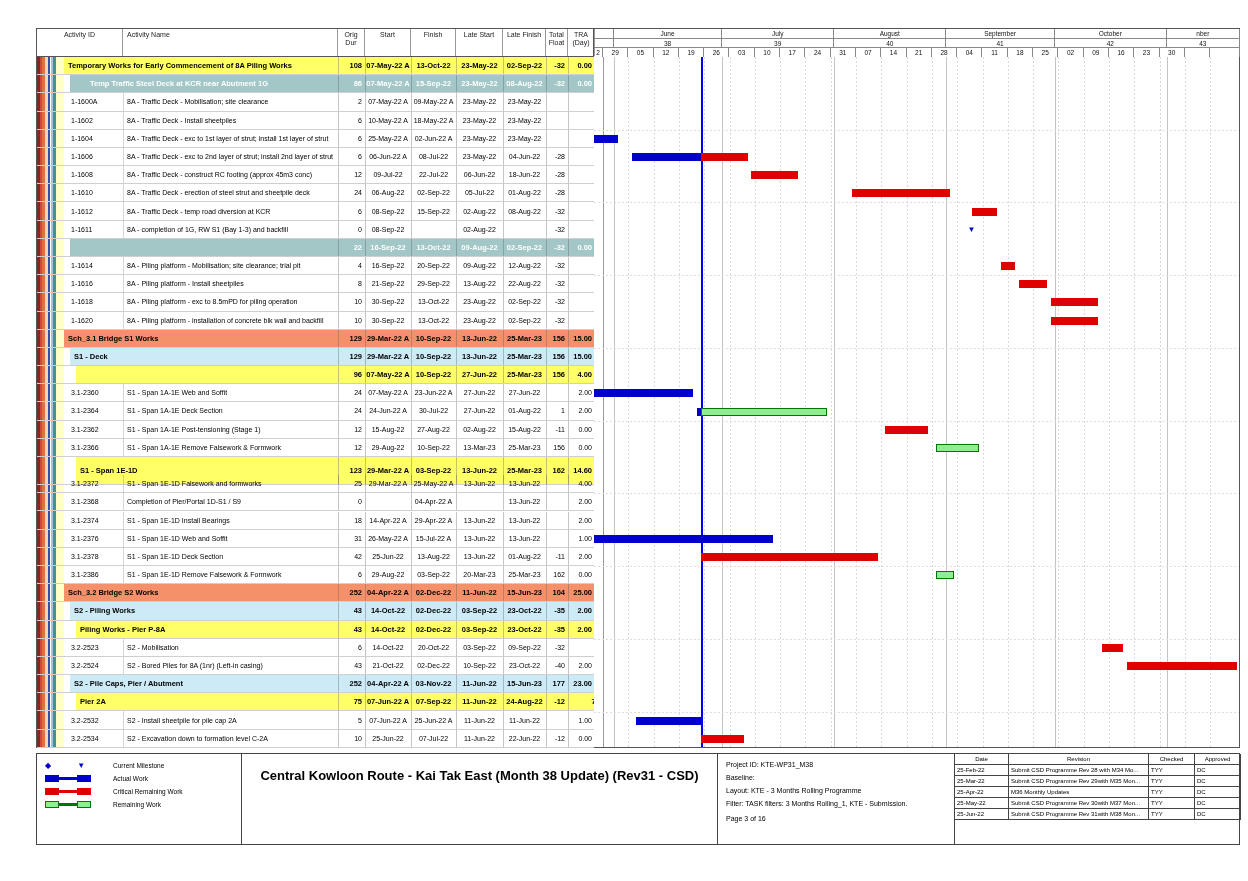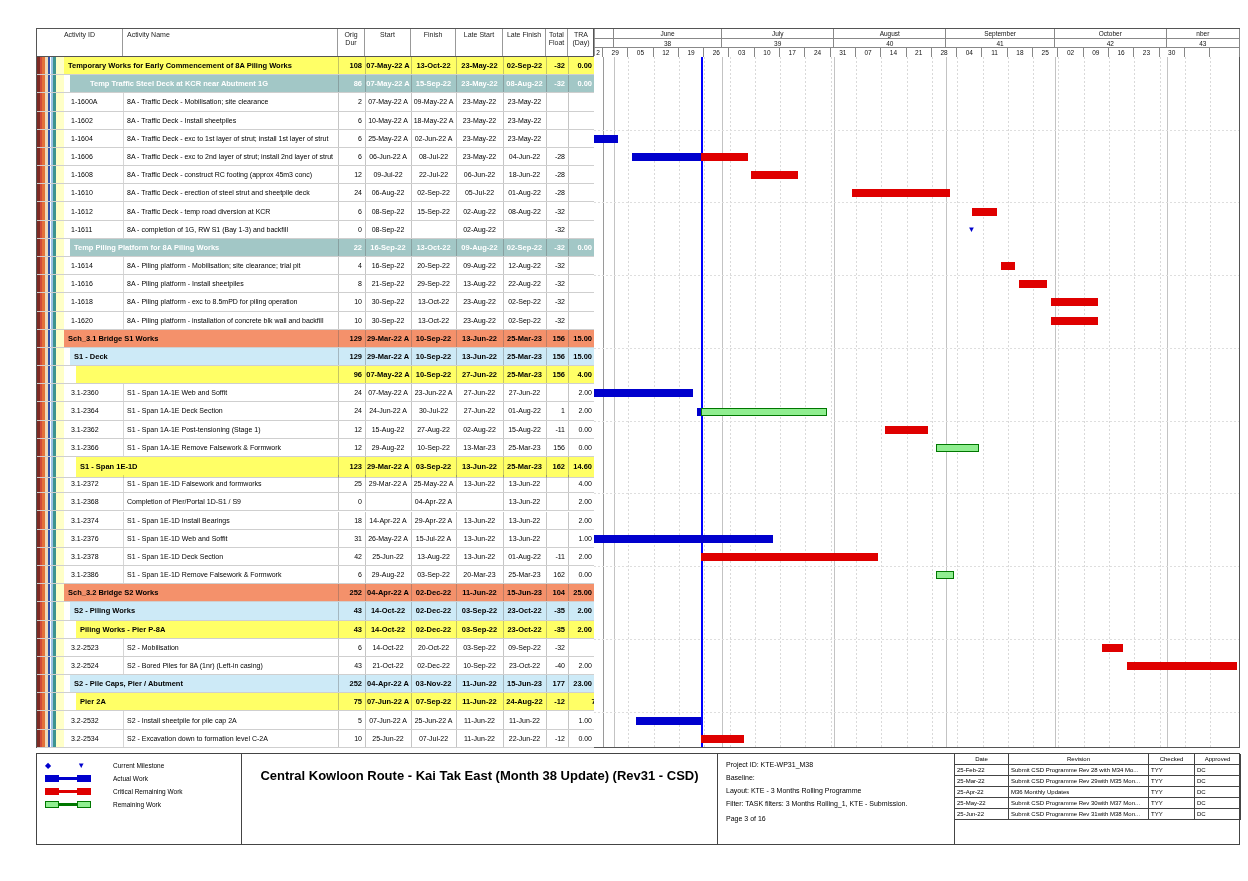--- a/index.html
+++ b/index.html
@@ -263,21 +263,20 @@
         <div class="vline" style="left:328px;background:rgba(90,90,90,0.35);"></div>
         <div class="vline" style="left:374px;background:rgba(90,90,90,0.35);"></div>
         <div class="vline" style="left:419px;background:rgba(90,90,90,0.35);"></div>
         <div class="vline" style="left:466px;background:rgba(90,90,90,0.35);"></div>
         <div class="vline" style="left:509px;background:rgba(90,90,90,0.35);"></div>
         <div class="vline" style="left:531px;background:rgba(90,90,90,0.35);"></div>
         <div class="vline" style="left:86px;background:rgba(90,90,90,0.25);"></div>
       </div>
       <div class="trow" style="top:181.8px;height:18.18px;">
         <div class="band" style="left:33px;width:525px;background:#A2C7C6;"></div>
-        <div class="cell c-left bold" style="left:33px;width:268px;color:#fff;">Temp Piling Platform for 8A Piling Works</div>
         <div class="cell c-right bold" style="left:301px;width:27px;color:#fff;">22</div>
         <div class="cell c-center bold" style="left:328px;width:46px;color:#fff;">16-Sep-22</div>
         <div class="cell c-center bold" style="left:374px;width:45px;color:#fff;">13-Oct-22</div>
         <div class="cell c-center bold" style="left:419px;width:47px;color:#fff;">09-Aug-22</div>
         <div class="cell c-center bold" style="left:466px;width:43px;color:#fff;">02-Sep-22</div>
         <div class="cell c-right bold" style="left:509px;width:22px;color:#fff;">-32</div>
         <div class="cell c-right bold" style="left:531px;width:27px;color:#fff;">0.00</div>
         <div class="vline" style="left:301px;background:rgba(90,90,90,0.35);"></div>
         <div class="vline" style="left:328px;background:rgba(90,90,90,0.35);"></div>
         <div class="vline" style="left:374px;background:rgba(90,90,90,0.35);"></div>
@@ -484,21 +483,21 @@
         <div class="cell c-right" style="left:531px;width:27px;">0.00</div>
         <div class="vline" style="left:301px;background:rgba(90,90,90,0.35);"></div>
         <div class="vline" style="left:328px;background:rgba(90,90,90,0.35);"></div>
         <div class="vline" style="left:374px;background:rgba(90,90,90,0.35);"></div>
         <div class="vline" style="left:419px;background:rgba(90,90,90,0.35);"></div>
         <div class="vline" style="left:466px;background:rgba(90,90,90,0.35);"></div>
         <div class="vline" style="left:509px;background:rgba(90,90,90,0.35);"></div>
         <div class="vline" style="left:531px;background:rgba(90,90,90,0.35);"></div>
         <div class="vline" style="left:86px;background:rgba(90,90,90,0.25);"></div>
       </div>
-      <div class="trow" style="top:399.96px;height:21px;">
+      <div class="trow" style="top:399.96px;height:28px;">
         <div class="band" style="left:39px;width:519px;background:#FFFF66;"></div>
         <div class="cell c-left bold" style="left:39px;width:262px;">S1 - Span 1E-1D</div>
         <div class="cell c-right bold" style="left:301px;width:27px;">123</div>
         <div class="cell c-center bold" style="left:328px;width:46px;">29-Mar-22 A</div>
         <div class="cell c-center bold" style="left:374px;width:45px;">03-Sep-22</div>
         <div class="cell c-center bold" style="left:419px;width:47px;">13-Jun-22</div>
         <div class="cell c-center bold" style="left:466px;width:43px;">25-Mar-23</div>
         <div class="cell c-right bold" style="left:509px;width:22px;">162</div>
         <div class="cell c-right bold" style="left:531px;width:27px;">14.60</div>
         <div class="vline" style="left:301px;background:rgba(90,90,90,0.35);"></div>

